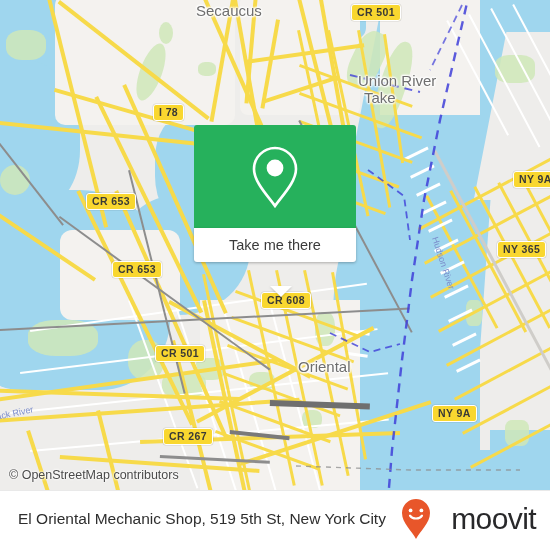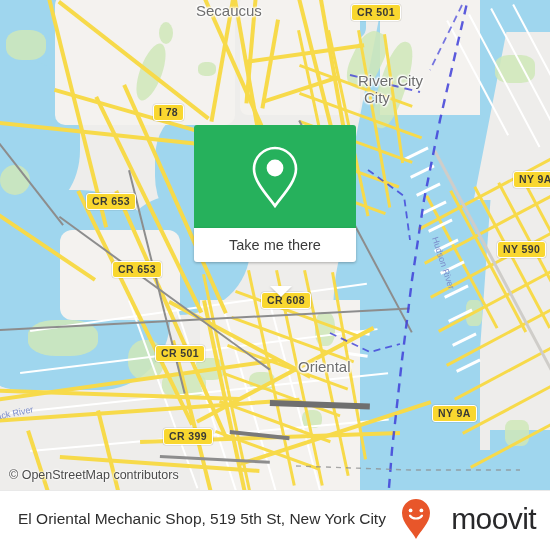--- a/index.html
+++ b/index.html
@@ -261,36 +261,36 @@
       </svg>
     </div>
 
     <div class="layer" id="river-labels">
         <div class="rivlabel" style="left: -4px; top: 408px; transform: rotate(-12deg);">ack River</div>
         <div class="rivlabel" style="left: 416px; top: 258px; transform: rotate(72deg);">Hudson River</div>
       </div>
 
     <div class="layer" id="place-labels">
         <div class="place big" style="left: 148px; top: 2px; margin-left: 48px;">Secaucus</div>
-        <div class="place big" style="left: 358px; top: 72px;">River City</div>
-        <div class="place big" style="left: 364px; top: 89px;">City</div>
+        <div class="place big" style="left: 358px; top: 72px;">Union River</div>
+        <div class="place big" style="left: 364px; top: 89px;">Take</div>
         <div class="place big" style="left: 298px; top: 358px;">Oriental</div>
       </div>
 
     <div class="layer" id="shield-labels">
         <div class="shield" style="left: 351px; top: 4px;">CR 501</div>
         <div class="shield" style="left: 153px; top: 104px;">I 78</div>
         <div class="shield" style="left: 86px; top: 193px;">CR 653</div>
         <div class="shield" style="left: 513px; top: 171px;">NY 9A</div>
-        <div class="shield" style="left: 497px; top: 241px;">NY 590</div>
+        <div class="shield" style="left: 497px; top: 241px;">NY 365</div>
         <div class="shield" style="left: 112px; top: 261px;">CR 653</div>
         <div class="shield" style="left: 261px; top: 292px;">CR 608</div>
         <div class="shield" style="left: 155px; top: 345px;">CR 501</div>
         <div class="shield" style="left: 432px; top: 405px;">NY 9A</div>
-        <div class="shield" style="left: 163px; top: 428px;">CR 399</div>
+        <div class="shield" style="left: 163px; top: 428px;">CR 267</div>
       </div>
 
     <div id="attrib">© OpenStreetMap contributors</div>
 
     <div id="popup">
       <div id="popup-head">
         <svg width="52" height="66" viewBox="0 0 52 66">
           <path d="M26 4 C14.4 4 5 13.4 5 25 C5 38 19 52 26 62 C33 52 47 38 47 25 C47 13.4 37.6 4 26 4 Z" fill="none" stroke="#ffffff" stroke-width="2.6"></path>
           <circle cx="26" cy="24" r="8.4" fill="#ffffff"></circle>
         </svg>

